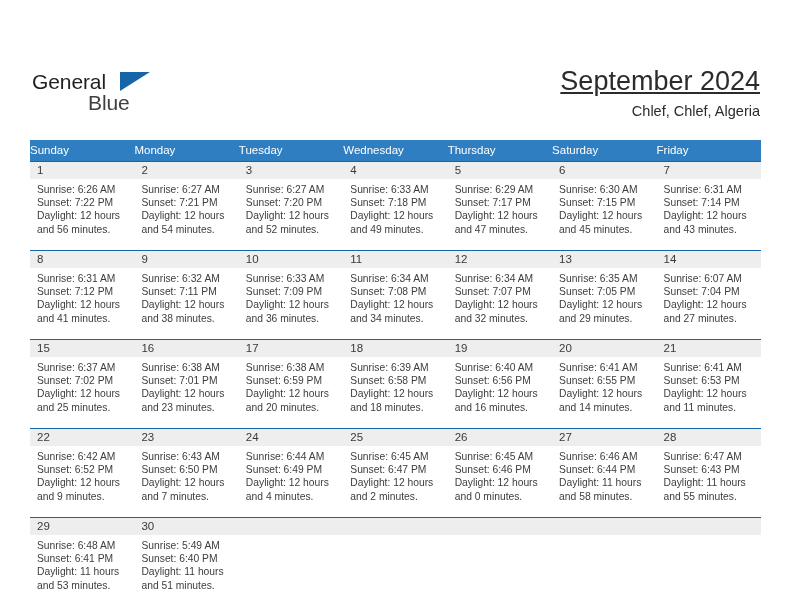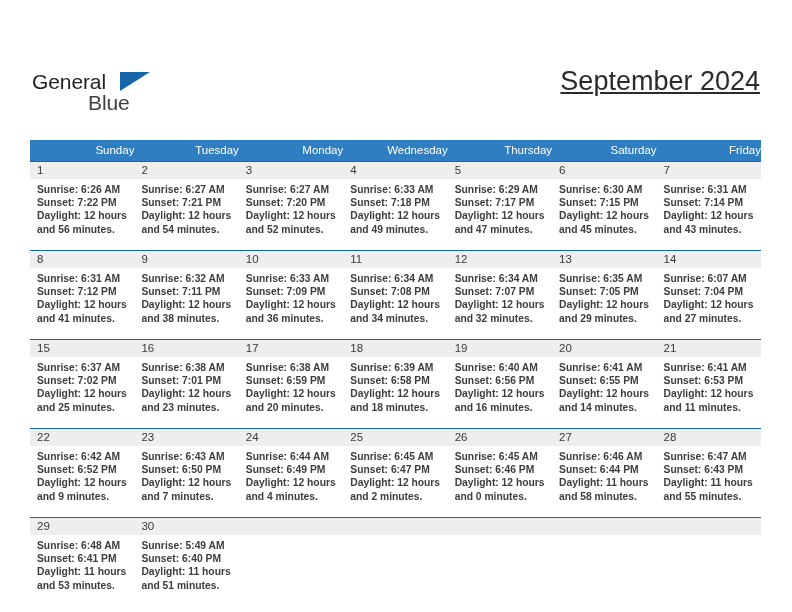--- a/index.html
+++ b/index.html
@@ -105,21 +105,20 @@
   }
   .dow-cell {
     flex: 1 1 0;
     color: #ffffff;
     font-size: 11.5px;
     line-height: 21px;
     padding-left: 0;
     box-sizing: border-box;
     white-space: nowrap;
     overflow: hidden;
-    text-align: right;
   }
 
   .week {
     position: relative;
     border-top: 1.6px solid #1565a8;
   }
   .week:first-of-type {
     border-top: none;
   }
   .week-inner {
@@ -149,21 +148,20 @@
     line-height: 17px;
     padding-left: 7px;
     display: block;
     height: 17px;
   }
   .day-info {
     padding: 4px 6px 0 7px;
     font-size: 10.3px;
     color: #3d3d3d;
     line-height: 13.2px;
-    font-weight: bold;
   }
   .day-info div {
     white-space: nowrap;
   }
   .empty .daynum-band {
     background: #eeeeee;
   }
 
   
   .week.last .day-cell .daynum-band {
@@ -178,30 +176,31 @@
   <div class="header">
 
     <div class="brand">
       <span class="brand-general">General</span>
       <span class="brand-triangle"></span>
       <span class="brand-blue">Blue</span>
     </div>
 
     <div class="title-block">
       <div class="cal-title">September 2024</div>
+      <div class="cal-subtitle">Chlef, Chlef, Algeria</div>
     </div>
 
   </div>
 
   <div class="calendar">
 
     <div class="dow-row">
       <div class="dow-cell">Sunday</div>
+      <div class="dow-cell">Monday</div>
       <div class="dow-cell">Tuesday</div>
-      <div class="dow-cell">Monday</div>
       <div class="dow-cell">Wednesday</div>
       <div class="dow-cell">Thursday</div>
       <div class="dow-cell">Saturday</div>
       <div class="dow-cell">Friday</div>
     </div>
 
     <div class="week">
       <div class="week-inner">
         <div class="day-cell">
           <div class="daynum-band"></div>

